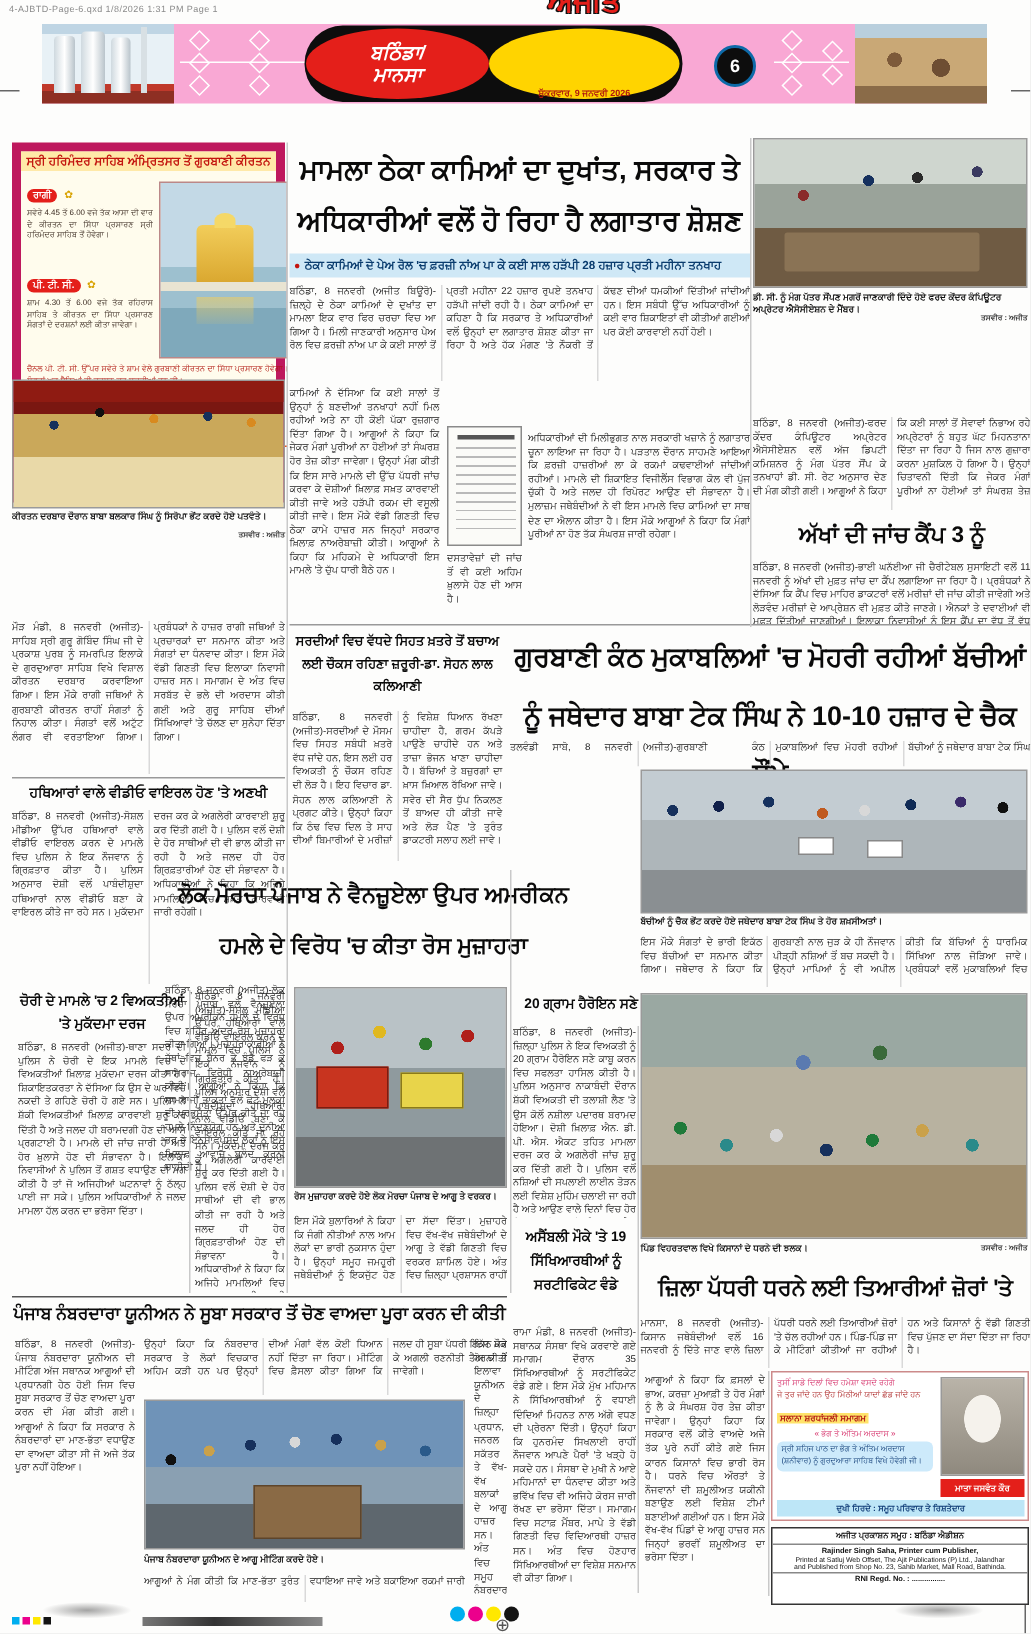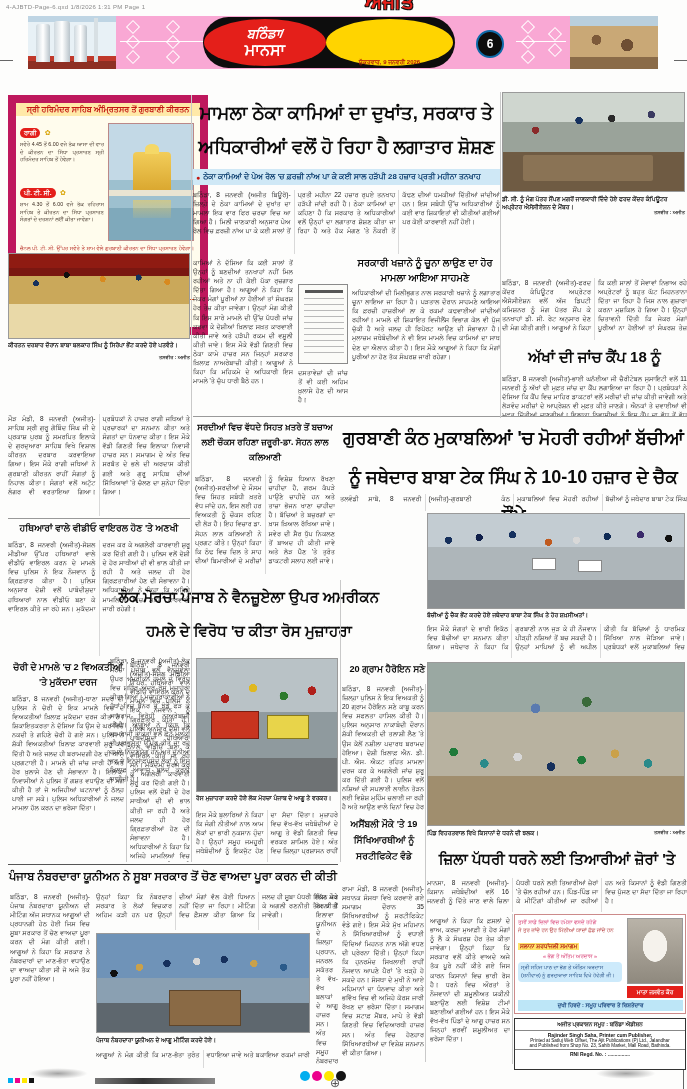--- a/index.html
+++ b/index.html
@@ -59,35 +59,35 @@
     <div class="abs diamond" style="left:495px;top:36px;"></div>
     <div class="abs diamond" style="left:522px;top:13px;"></div>
     <div class="abs diamond" style="left:522px;top:29px;"></div>
     <div class="abs" style="left:488px;top:25px;width:50px;height:1px;background:#fff;"></div>
 
     <div class="abs" style="left:175px;top:1px;width:252px;height:51px;background:#0d0d0d;border-radius:26px;"></div>
 
     <div class="abs" style="left:176px;top:3px;width:122px;height:47px;background:#e41f1a;border-radius:50%;
          display:flex;flex-direction:column;align-items:center;justify-content:center;">
       <div style="color:#fff;font-weight:bold;font-size:13px;line-height:1.1;font-style:italic;">ਬਠਿੰਡਾ/</div>
-      <div style="color:#fff;font-weight:bold;font-size:16px;line-height:1.1;">ਮਾਨਸਾ</div>
+      <div style="color:#fff;font-weight:bold;font-size:13px;line-height:1.1;font-style:italic;">ਮਾਨਸਾ</div>
     </div>
 
     <div class="abs" style="left:298px;top:3px;width:127px;height:47px;background:#ffd400;border-radius:50%;
          display:flex;flex-direction:column;align-items:center;justify-content:flex-end;gap:48px;">
       <div style="color:#b0160f;font-size:6px;font-weight:bold;">ਅਜੀਤ, ਬਠਿੰਡਾ</div>
       <div style="color:#e41f1a;font-size:20px;font-weight:bold;line-height:1;text-shadow:1px 1px 0 #111,-1px 1px 0 #111,1px -1px 0 #111;">ਅਜੀਤ</div>
       <div style="color:#b0160f;font-size:6px;font-weight:bold;">ਸ਼ੁੱਕਰਵਾਰ, 9 ਜਨਵਰੀ 2026</div>
     </div>
 
     <div class="abs" style="left:448px;top:14px;width:24px;height:24px;background:#0d0d0d;border:2px solid #0d6aa8;border-radius:50%;
          display:flex;align-items:center;justify-content:center;color:#fff;font-weight:bold;font-size:12px;">6</div>
   </div>
 
-  <div class="abs" style="left:8px;top:95px;width:200px;height:240px;border:8px solid #be185d;background:#fffced;box-sizing:border-box;">
+  <div class="abs" style="left:8px;top:95px;width:182px;height:240px;border:6px solid #be185d;background:#fffced;box-sizing:border-box;">
     <div style="background:#ffe9a8;color:#c3150f;font-weight:bold;font-size:8px;text-align:center;padding:2px 1px;line-height:1.15;">ਸ੍ਰੀ ਹਰਿਮੰਦਰ ਸਾਹਿਬ ਅੰਮ੍ਰਿਤਸਰ ਤੋਂ ਗੁਰਬਾਣੀ ਕੀਰਤਨ</div>
 
     <div class="abs" style="left:4px;top:18px;width:84px;">
       <span class="redpill">ਰਾਗੀ</span>
       <span style="color:#d8a200;font-size:7px;">✿</span>
       <div class="tiny" style="height:40px;margin-top:2px;">ਸਵੇਰੇ 4.45 ਤੋਂ 6.00 ਵਜੇ ਤੱਕ ਆਸਾ ਦੀ ਵਾਰ ਦੇ ਕੀਰਤਨ ਦਾ ਸਿੱਧਾ ਪ੍ਰਸਾਰਣ ਸ੍ਰੀ ਹਰਿਮੰਦਰ ਸਾਹਿਬ ਤੋਂ ਹੋਵੇਗਾ।</div>
       <span class="redpill" style="margin-top:2px;">ਪੀ. ਟੀ. ਸੀ.</span>
       <span style="color:#d8a200;font-size:7px;">✿</span>
       <div class="tiny" style="height:44px;margin-top:2px;">ਸ਼ਾਮ 4.30 ਤੋਂ 6.00 ਵਜੇ ਤੱਕ ਰਹਿਰਾਸ ਸਾਹਿਬ ਤੇ ਕੀਰਤਨ ਦਾ ਸਿੱਧਾ ਪ੍ਰਸਾਰਣ ਸੰਗਤਾਂ ਦੇ ਦਰਸ਼ਨਾਂ ਲਈ ਕੀਤਾ ਜਾਵੇਗਾ।</div>
     </div>
@@ -108,39 +108,38 @@
     </div>
   </div>
 
   <div class="abs hl" style="left:193px;top:96px;width:307px;height:70px;font-size:18.5px;line-height:1.85;">ਮਾਮਲਾ ਠੇਕਾ ਕਾਮਿਆਂ ਦਾ ਦੁਖਾਂਤ, ਸਰਕਾਰ ਤੇ ਅਧਿਕਾਰੀਆਂ ਵਲੋਂ ਹੋ ਰਿਹਾ ਹੈ ਲਗਾਤਾਰ ਸ਼ੋਸ਼ਣ</div>
   <div class="abs" style="left:193px;top:169px;width:307px;height:16px;background:#cfe8f6;display:flex;align-items:center;">
     <span style="color:#c3150f;font-size:7px;margin:0 3px;">●</span>
     <span style="color:#0a3c6e;font-weight:bold;font-size:7.8px;">ਠੇਕਾ ਕਾਮਿਆਂ ਦੇ ਪੇਅ ਰੋਲ 'ਚ ਫ਼ਰਜ਼ੀ ਨਾਂਅ ਪਾ ਕੇ ਕਈ ਸਾਲ ਹੜੱਪੀ 28 ਹਜ਼ਾਰ ਪ੍ਰਤੀ ਮਹੀਨਾ ਤਨਖਾਹ</span>
   </div>
   <div class="abs body cols3" style="left:193px;top:190px;width:307px;height:64px;">ਬਠਿੰਡਾ, 8 ਜਨਵਰੀ (ਅਜੀਤ ਬਿਊਰੋ)-ਜ਼ਿਲ੍ਹੇ ਦੇ ਠੇਕਾ ਕਾਮਿਆਂ ਦੇ ਦੁਖਾਂਤ ਦਾ ਮਾਮਲਾ ਇਕ ਵਾਰ ਫਿਰ ਚਰਚਾ ਵਿਚ ਆ ਗਿਆ ਹੈ। ਮਿਲੀ ਜਾਣਕਾਰੀ ਅਨੁਸਾਰ ਪੇਅ ਰੋਲ ਵਿਚ ਫ਼ਰਜ਼ੀ ਨਾਂਅ ਪਾ ਕੇ ਕਈ ਸਾਲਾਂ ਤੋਂ ਪ੍ਰਤੀ ਮਹੀਨਾ 22 ਹਜ਼ਾਰ ਰੁਪਏ ਤਨਖਾਹ ਹੜੱਪੀ ਜਾਂਦੀ ਰਹੀ ਹੈ। ਠੇਕਾ ਕਾਮਿਆਂ ਦਾ ਕਹਿਣਾ ਹੈ ਕਿ ਸਰਕਾਰ ਤੇ ਅਧਿਕਾਰੀਆਂ ਵਲੋਂ ਉਨ੍ਹਾਂ ਦਾ ਲਗਾਤਾਰ ਸ਼ੋਸ਼ਣ ਕੀਤਾ ਜਾ ਰਿਹਾ ਹੈ ਅਤੇ ਹੱਕ ਮੰਗਣ 'ਤੇ ਨੌਕਰੀ ਤੋਂ ਕੱਢਣ ਦੀਆਂ ਧਮਕੀਆਂ ਦਿੱਤੀਆਂ ਜਾਂਦੀਆਂ ਹਨ। ਇਸ ਸਬੰਧੀ ਉੱਚ ਅਧਿਕਾਰੀਆਂ ਨੂੰ ਕਈ ਵਾਰ ਸ਼ਿਕਾਇਤਾਂ ਵੀ ਕੀਤੀਆਂ ਗਈਆਂ ਪਰ ਕੋਈ ਕਾਰਵਾਈ ਨਹੀਂ ਹੋਈ।</div>
   <div class="abs body" style="left:193px;top:258px;width:100px;height:160px;">ਕਾਮਿਆਂ ਨੇ ਦੱਸਿਆ ਕਿ ਕਈ ਸਾਲਾਂ ਤੋਂ ਉਨ੍ਹਾਂ ਨੂੰ ਬਣਦੀਆਂ ਤਨਖਾਹਾਂ ਨਹੀਂ ਮਿਲ ਰਹੀਆਂ ਅਤੇ ਨਾ ਹੀ ਕੋਈ ਪੱਕਾ ਰੁਜ਼ਗਾਰ ਦਿੱਤਾ ਗਿਆ ਹੈ। ਆਗੂਆਂ ਨੇ ਕਿਹਾ ਕਿ ਜੇਕਰ ਮੰਗਾਂ ਪੂਰੀਆਂ ਨਾ ਹੋਈਆਂ ਤਾਂ ਸੰਘਰਸ਼ ਹੋਰ ਤੇਜ਼ ਕੀਤਾ ਜਾਵੇਗਾ। ਉਨ੍ਹਾਂ ਮੰਗ ਕੀਤੀ ਕਿ ਇਸ ਸਾਰੇ ਮਾਮਲੇ ਦੀ ਉੱਚ ਪੱਧਰੀ ਜਾਂਚ ਕਰਵਾ ਕੇ ਦੋਸ਼ੀਆਂ ਖ਼ਿਲਾਫ਼ ਸਖ਼ਤ ਕਾਰਵਾਈ ਕੀਤੀ ਜਾਵੇ ਅਤੇ ਹੜੱਪੀ ਰਕਮ ਦੀ ਵਸੂਲੀ ਕੀਤੀ ਜਾਵੇ। ਇਸ ਮੌਕੇ ਵੱਡੀ ਗਿਣਤੀ ਵਿਚ ਠੇਕਾ ਕਾਮੇ ਹਾਜ਼ਰ ਸਨ ਜਿਨ੍ਹਾਂ ਸਰਕਾਰ ਖ਼ਿਲਾਫ਼ ਨਾਅਰੇਬਾਜ਼ੀ ਕੀਤੀ। ਆਗੂਆਂ ਨੇ ਕਿਹਾ ਕਿ ਮਹਿਕਮੇ ਦੇ ਅਧਿਕਾਰੀ ਇਸ ਮਾਮਲੇ 'ਤੇ ਚੁੱਪ ਧਾਰੀ ਬੈਠੇ ਹਨ।</div>
-  <div class="abs hl" style="left:350px;top:256px;width:150px;height:30px;font-size:9.8px;line-height:1.5;">ਸਰਕਾਰੀ ਖਜ਼ਾਨੇ ਨੂੰ ਚੂਨਾ ਲਾਉਣ ਦਾ ਹੋਰ ਮਾਮਲਾ ਆਇਆ ਸਾਹਮਣੇ</div>
 
   <div class="abs photo" style="left:298px;top:284px;width:50px;height:80px;background:#fbfbf8;border:1px solid #8a8a8a;">
     <div class="abs" style="left:6px;top:5px;width:38px;height:3px;background:#555;"></div>
     <div class="abs" style="left:5px;top:13px;width:40px;height:58px;
          background:repeating-linear-gradient(180deg,#b9b9b9 0 1px,transparent 1px 6px);"></div>
   </div>
   <div class="abs body" style="left:298px;top:368px;width:50px;height:50px;">ਦਸਤਾਵੇਜ਼ਾਂ ਦੀ ਜਾਂਚ ਤੋਂ ਵੀ ਕਈ ਅਹਿਮ ਖ਼ੁਲਾਸੇ ਹੋਣ ਦੀ ਆਸ ਹੈ।</div>
   <div class="abs body" style="left:352px;top:288px;width:148px;height:130px;">ਅਧਿਕਾਰੀਆਂ ਦੀ ਮਿਲੀਭੁਗਤ ਨਾਲ ਸਰਕਾਰੀ ਖਜ਼ਾਨੇ ਨੂੰ ਲਗਾਤਾਰ ਚੂਨਾ ਲਾਇਆ ਜਾ ਰਿਹਾ ਹੈ। ਪੜਤਾਲ ਦੌਰਾਨ ਸਾਹਮਣੇ ਆਇਆ ਕਿ ਫ਼ਰਜ਼ੀ ਹਾਜ਼ਰੀਆਂ ਲਾ ਕੇ ਰਕਮਾਂ ਕਢਵਾਈਆਂ ਜਾਂਦੀਆਂ ਰਹੀਆਂ। ਮਾਮਲੇ ਦੀ ਸ਼ਿਕਾਇਤ ਵਿਜੀਲੈਂਸ ਵਿਭਾਗ ਕੋਲ ਵੀ ਪੁੱਜ ਚੁੱਕੀ ਹੈ ਅਤੇ ਜਲਦ ਹੀ ਰਿਪੋਰਟ ਆਉਣ ਦੀ ਸੰਭਾਵਨਾ ਹੈ। ਮੁਲਾਜ਼ਮ ਜਥੇਬੰਦੀਆਂ ਨੇ ਵੀ ਇਸ ਮਾਮਲੇ ਵਿਚ ਕਾਮਿਆਂ ਦਾ ਸਾਥ ਦੇਣ ਦਾ ਐਲਾਨ ਕੀਤਾ ਹੈ। ਇਸ ਮੌਕੇ ਆਗੂਆਂ ਨੇ ਕਿਹਾ ਕਿ ਮੰਗਾਂ ਪੂਰੀਆਂ ਨਾ ਹੋਣ ਤੱਕ ਸੰਘਰਸ਼ ਜਾਰੀ ਰਹੇਗਾ।</div>
 
   <div class="abs photo" style="left:502px;top:92px;width:183px;height:100px;
        background:radial-gradient(circle 6px at 18% 38%,#8a2a2a 0 60%,transparent 62%),radial-gradient(circle 6px at 42% 28%,#15305e 0 60%,transparent 62%),radial-gradient(circle 6px at 60% 26%,#2a2a2a 0 60%,transparent 62%),radial-gradient(circle 6px at 82% 22%,#3a3a60 0 60%,transparent 62%),linear-gradient(180deg,#cfd6cf 0 30%,#9aa39a 30% 60%,#6f5b43 60%);">
     <div class="abs" style="left:20px;top:62px;width:130px;height:26px;background:#8a7355;border-radius:2px;"></div>
   </div>
   <div class="abs cap" style="left:502px;top:195px;width:183px;height:22px;">ਡੀ. ਸੀ. ਨੂੰ ਮੰਗ ਪੱਤਰ ਸੌਂਪਣ ਮਗਰੋਂ ਜਾਣਕਾਰੀ ਦਿੰਦੇ ਹੋਏ ਫਰਦ ਕੇਂਦਰ ਕੰਪਿਊਟਰ ਅਪ੍ਰੇਟਰ ਐਸੋਸੀਏਸ਼ਨ ਦੇ ਮੈਂਬਰ।</div>
   <div class="abs credit" style="left:600px;top:209px;width:85px;">ਤਸਵੀਰ : ਅਜੀਤ</div>
   <div class="abs body cols2" style="left:502px;top:278px;width:185px;height:62px;">ਬਠਿੰਡਾ, 8 ਜਨਵਰੀ (ਅਜੀਤ)-ਫਰਦ ਕੇਂਦਰ ਕੰਪਿਊਟਰ ਅਪ੍ਰੇਟਰ ਐਸੋਸੀਏਸ਼ਨ ਵਲੋਂ ਅੱਜ ਡਿਪਟੀ ਕਮਿਸ਼ਨਰ ਨੂੰ ਮੰਗ ਪੱਤਰ ਸੌਂਪ ਕੇ ਤਨਖਾਹਾਂ ਡੀ. ਸੀ. ਰੇਟ ਅਨੁਸਾਰ ਦੇਣ ਦੀ ਮੰਗ ਕੀਤੀ ਗਈ। ਆਗੂਆਂ ਨੇ ਕਿਹਾ ਕਿ ਕਈ ਸਾਲਾਂ ਤੋਂ ਸੇਵਾਵਾਂ ਨਿਭਾਅ ਰਹੇ ਅਪ੍ਰੇਟਰਾਂ ਨੂੰ ਬਹੁਤ ਘੱਟ ਮਿਹਨਤਾਨਾ ਦਿੱਤਾ ਜਾ ਰਿਹਾ ਹੈ ਜਿਸ ਨਾਲ ਗੁਜ਼ਾਰਾ ਕਰਨਾ ਮੁਸ਼ਕਿਲ ਹੋ ਗਿਆ ਹੈ। ਉਨ੍ਹਾਂ ਚਿਤਾਵਨੀ ਦਿੱਤੀ ਕਿ ਜੇਕਰ ਮੰਗਾਂ ਪੂਰੀਆਂ ਨਾ ਹੋਈਆਂ ਤਾਂ ਸੰਘਰਸ਼ ਤੇਜ਼ ਕੀਤਾ ਜਾਵੇਗਾ। ਇਸ ਮੌਕੇ ਐਸੋਸੀਏਸ਼ਨ ਦੇ ਸਮੂਹ ਮੈਂਬਰ ਹਾਜ਼ਰ ਸਨ ਜਿਨ੍ਹਾਂ ਸਰਕਾਰ ਤੋਂ ਪੱਕੇ ਰੁਜ਼ਗਾਰ ਦੀ ਮੰਗ ਵੀ ਕੀਤੀ।</div>
 
-  <div class="abs hl" style="left:502px;top:344px;width:185px;height:26px;font-size:15px;line-height:1.7;">ਅੱਖਾਂ ਦੀ ਜਾਂਚ ਕੈਂਪ 18 ਨੂੰ</div>
+  <div class="abs hl" style="left:502px;top:344px;width:185px;height:26px;font-size:15px;line-height:1.7;">ਅੱਖਾਂ ਦੀ ਜਾਂਚ ਕੈਂਪ 3 ਨੂੰ</div>
   <div class="abs body" style="left:502px;top:374px;width:185px;height:42px;">ਬਠਿੰਡਾ, 8 ਜਨਵਰੀ (ਅਜੀਤ)-ਭਾਈ ਘਨੱਈਆ ਜੀ ਚੈਰੀਟੇਬਲ ਸੁਸਾਇਟੀ ਵਲੋਂ 11 ਜਨਵਰੀ ਨੂੰ ਅੱਖਾਂ ਦੀ ਮੁਫ਼ਤ ਜਾਂਚ ਦਾ ਕੈਂਪ ਲਗਾਇਆ ਜਾ ਰਿਹਾ ਹੈ। ਪ੍ਰਬੰਧਕਾਂ ਨੇ ਦੱਸਿਆ ਕਿ ਕੈਂਪ ਵਿਚ ਮਾਹਿਰ ਡਾਕਟਰਾਂ ਵਲੋਂ ਮਰੀਜ਼ਾਂ ਦੀ ਜਾਂਚ ਕੀਤੀ ਜਾਵੇਗੀ ਅਤੇ ਲੋੜਵੰਦ ਮਰੀਜ਼ਾਂ ਦੇ ਆਪ੍ਰੇਸ਼ਨ ਵੀ ਮੁਫ਼ਤ ਕੀਤੇ ਜਾਣਗੇ। ਐਨਕਾਂ ਤੇ ਦਵਾਈਆਂ ਵੀ ਮੁਫ਼ਤ ਦਿੱਤੀਆਂ ਜਾਣਗੀਆਂ। ਇਲਾਕਾ ਨਿਵਾਸੀਆਂ ਨੂੰ ਇਸ ਕੈਂਪ ਦਾ ਵੱਧ ਤੋਂ ਵੱਧ ਲਾਭ ਉਠਾਉਣ ਦੀ ਅਪੀਲ ਕੀਤੀ ਗਈ ਹੈ।</div>
 
   <div class="abs photo" style="left:8px;top:253px;width:182px;height:86px;
        background:radial-gradient(circle 5px at 15% 35%,#16305c 0 60%,transparent 62%),radial-gradient(circle 5px at 32% 25%,#101010 0 60%,transparent 62%),radial-gradient(circle 5px at 52% 30%,#d88a1f 0 60%,transparent 62%),radial-gradient(circle 5px at 72% 28%,#16305c 0 60%,transparent 62%),radial-gradient(circle 5px at 88% 33%,#d88a1f 0 60%,transparent 62%),linear-gradient(180deg,#7a1711 0 26%,#caa85a 26% 60%,#e9d9a8 60%);">
     <div class="abs" style="left:0;top:0;width:182px;height:14px;background:#8f1b12;color:#ffd;font-size:6px;text-align:center;"></div>
   </div>
   <div class="abs cap" style="left:8px;top:341px;width:182px;height:20px;">ਕੀਰਤਨ ਦਰਬਾਰ ਦੌਰਾਨ ਬਾਬਾ ਬਲਕਾਰ ਸਿੰਘ ਨੂੰ ਸਿਰੋਪਾ ਭੇਂਟ ਕਰਦੇ ਹੋਏ ਪਤਵੰਤੇ।</div>
   <div class="abs credit" style="left:108px;top:354px;width:82px;">ਤਸਵੀਰ : ਅਜੀਤ</div>
 
   <div class="abs body cols2" style="left:8px;top:414px;width:182px;height:102px;">ਮੌੜ ਮੰਡੀ, 8 ਜਨਵਰੀ (ਅਜੀਤ)-ਸਾਹਿਬ ਸ੍ਰੀ ਗੁਰੂ ਗੋਬਿੰਦ ਸਿੰਘ ਜੀ ਦੇ ਪ੍ਰਕਾਸ਼ ਪੁਰਬ ਨੂੰ ਸਮਰਪਿਤ ਇਲਾਕੇ ਦੇ ਗੁਰਦੁਆਰਾ ਸਾਹਿਬ ਵਿਖੇ ਵਿਸ਼ਾਲ ਕੀਰਤਨ ਦਰਬਾਰ ਕਰਵਾਇਆ ਗਿਆ। ਇਸ ਮੌਕੇ ਰਾਗੀ ਜਥਿਆਂ ਨੇ ਗੁਰਬਾਣੀ ਕੀਰਤਨ ਰਾਹੀਂ ਸੰਗਤਾਂ ਨੂੰ ਨਿਹਾਲ ਕੀਤਾ। ਸੰਗਤਾਂ ਵਲੋਂ ਅਟੁੱਟ ਲੰਗਰ ਵੀ ਵਰਤਾਇਆ ਗਿਆ। ਪ੍ਰਬੰਧਕਾਂ ਨੇ ਹਾਜ਼ਰ ਰਾਗੀ ਜਥਿਆਂ ਤੇ ਪ੍ਰਚਾਰਕਾਂ ਦਾ ਸਨਮਾਨ ਕੀਤਾ ਅਤੇ ਸੰਗਤਾਂ ਦਾ ਧੰਨਵਾਦ ਕੀਤਾ। ਇਸ ਮੌਕੇ ਵੱਡੀ ਗਿਣਤੀ ਵਿਚ ਇਲਾਕਾ ਨਿਵਾਸੀ ਹਾਜ਼ਰ ਸਨ। ਸਮਾਗਮ ਦੇ ਅੰਤ ਵਿਚ ਸਰਬੱਤ ਦੇ ਭਲੇ ਦੀ ਅਰਦਾਸ ਕੀਤੀ ਗਈ ਅਤੇ ਗੁਰੂ ਸਾਹਿਬ ਦੀਆਂ ਸਿੱਖਿਆਵਾਂ 'ਤੇ ਚੱਲਣ ਦਾ ਸੁਨੇਹਾ ਦਿੱਤਾ ਗਿਆ।</div>

